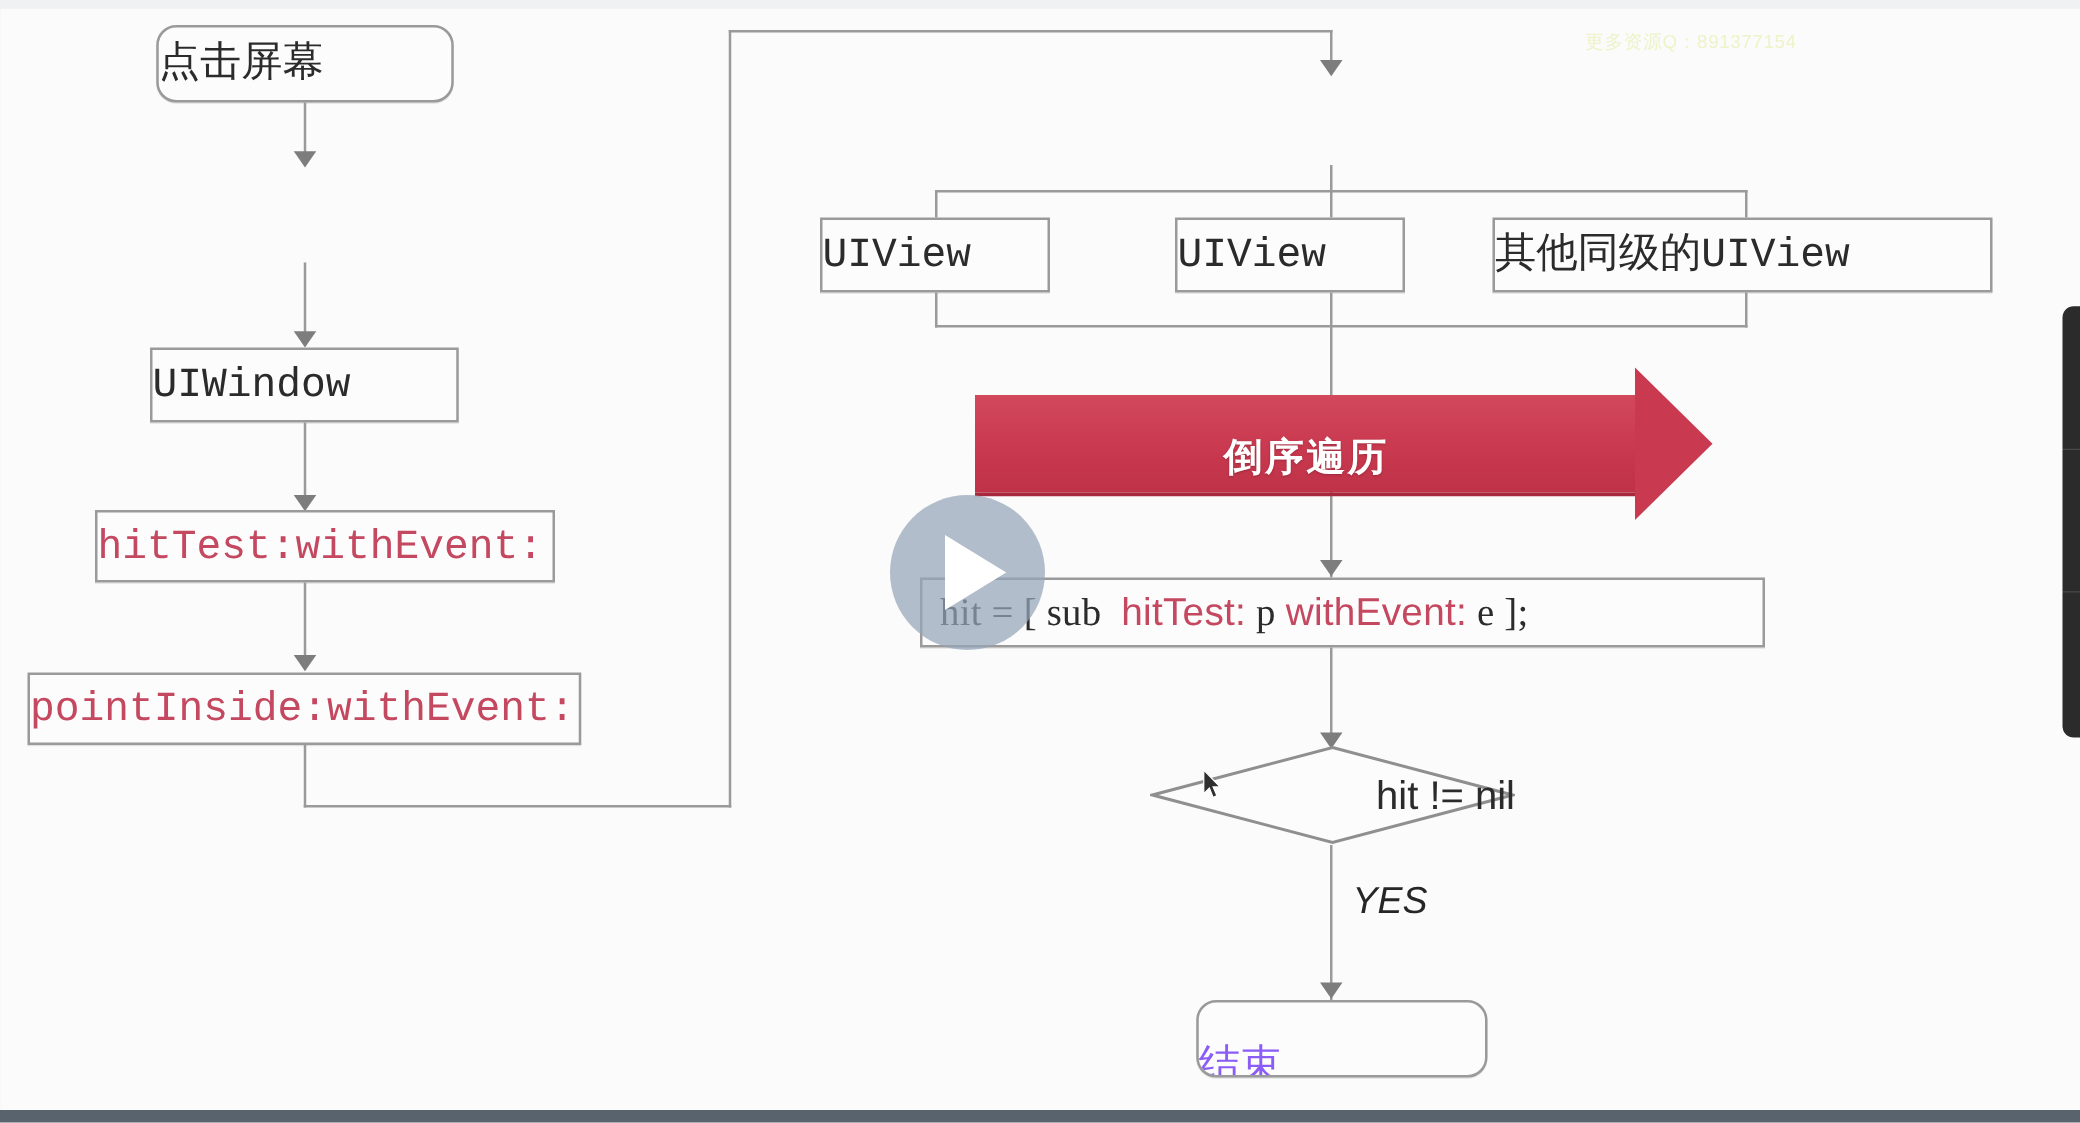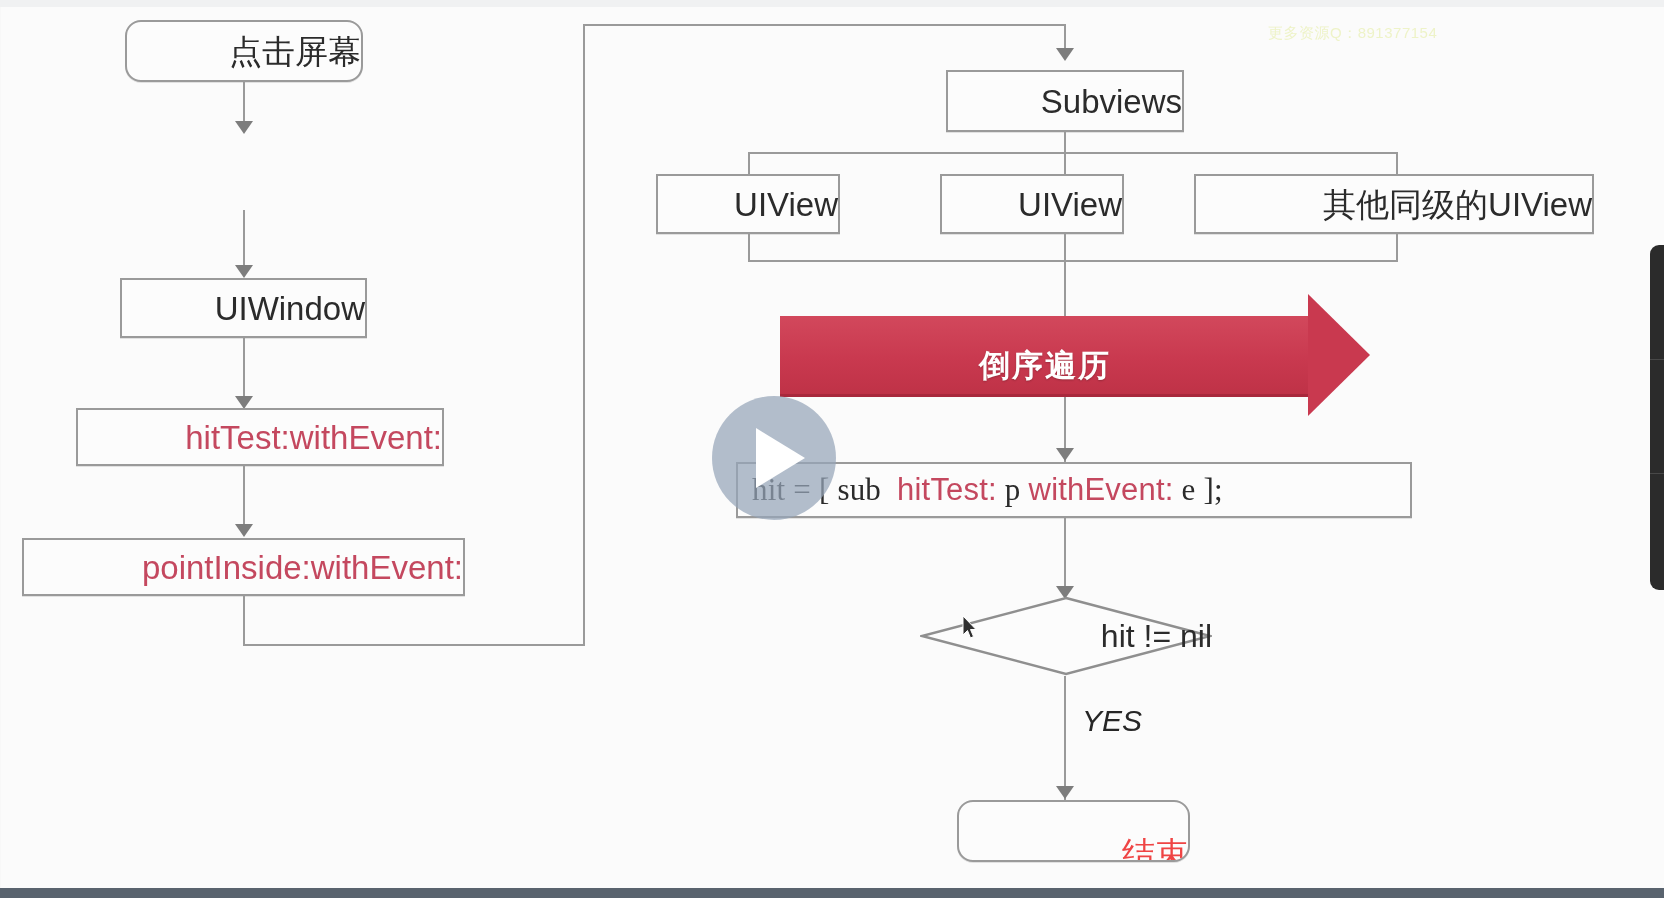--- a/index.html
+++ b/index.html
@@ -28,26 +28,27 @@
   }
   #bottom-strip{
     position:absolute;left:0;bottom:0;width:1664px;height:10px;
     background:#59636e;
   }
 
   
   .node{
     position:absolute;
     box-sizing:border-box;
-    display:flex;align-items:center;justify-content:flex-end;
+    display:flex;align-items:center;justify-content:flex-start;
     background:#fcfcfc;
     border:2px solid #9a9a9a;
     color:#2b2b2b;
     white-space:nowrap;
     box-shadow:0 1px 0 rgba(0,0,0,0.10);
+    font-family:Liberation Mono, monospace;
   }
   .node.rounded{border-radius:16px;}
   .node.red-text{color:#c4485f;}
   .node .label{line-height:1;}
 
   
   .vline{position:absolute;width:2px;background:#9a9a9a;}
   .hline{position:absolute;height:2px;background:#9a9a9a;}
   .arrow-down{
     position:absolute;width:0;height:0;
@@ -204,23 +205,20 @@
     <span class="label">pointInside:withEvent:</span>
   </div>
 
   <div class="vline" style="left:243px;top:596px;height:50px;"></div>
   <div class="hline" style="left:243px;top:644px;width:342px;"></div>
   <div class="vline" style="left:583px;top:24px;height:622px;"></div>
   <div class="hline" style="left:583px;top:24px;width:483px;"></div>
   <div class="vline" style="left:1064px;top:24px;height:30px;"></div>
   <div class="arrow-down" style="left:1056px;top:48px;"></div>
 
-  <div class="node" style="left:946px;top:70px;width:238px;height:62px;font-size:33px;">
-    <span class="label">Subviews</span>
-  </div>
 
   <div class="vline" style="left:1064px;top:132px;height:22px;"></div>
   <div class="hline" style="left:748px;top:152px;width:650px;"></div>
   <div class="vline" style="left:748px;top:152px;height:24px;"></div>
   <div class="vline" style="left:1064px;top:152px;height:24px;"></div>
   <div class="vline" style="left:1396px;top:152px;height:24px;"></div>
 
   <div class="node" style="left:656px;top:174px;width:184px;height:60px;font-size:33px;">
     <span class="label">UIView</span>
   </div>
@@ -272,21 +270,21 @@
   <div id="mouse-cursor" style="left:962px;top:615px;">
     <svg width="18" height="26" viewBox="0 0 18 26">
       <path d="M1,1 L1,20 L5.5,15.5 L8.5,23 L11.5,21.5 L8.5,14.5 L14,14.5 Z" fill="#2f2f2f" stroke="#ffffff" stroke-width="1"></path>
     </svg>
   </div>
 
   <div class="vline" style="left:1064px;top:676px;height:136px;"></div>
   <div class="edge-label" style="left:1034px;top:704px;">YES</div>
   <div class="arrow-down" style="left:1056px;top:786px;"></div>
 
-  <div class="node rounded" style="left:957px;top:800px;width:233px;height:62px;font-size:33px;color:#ef4444;overflow:hidden;">
+  <div class="node rounded" style="left:957px;top:800px;width:233px;height:62px;font-size:33px;color:#8b5cf6;overflow:hidden;">
     <span class="label" style="position:relative;top:22px;">结束</span>
   </div>
 
   <div id="play-button" style="left:712px;top:396px;">
     <div class="tri"></div>
   </div>
 
   <div id="side-panel" style="left:1650px;top:245px;width:36px;height:345px;">
     <div class="divider" style="top:114px;"></div>
     <div class="divider" style="top:228px;"></div>

